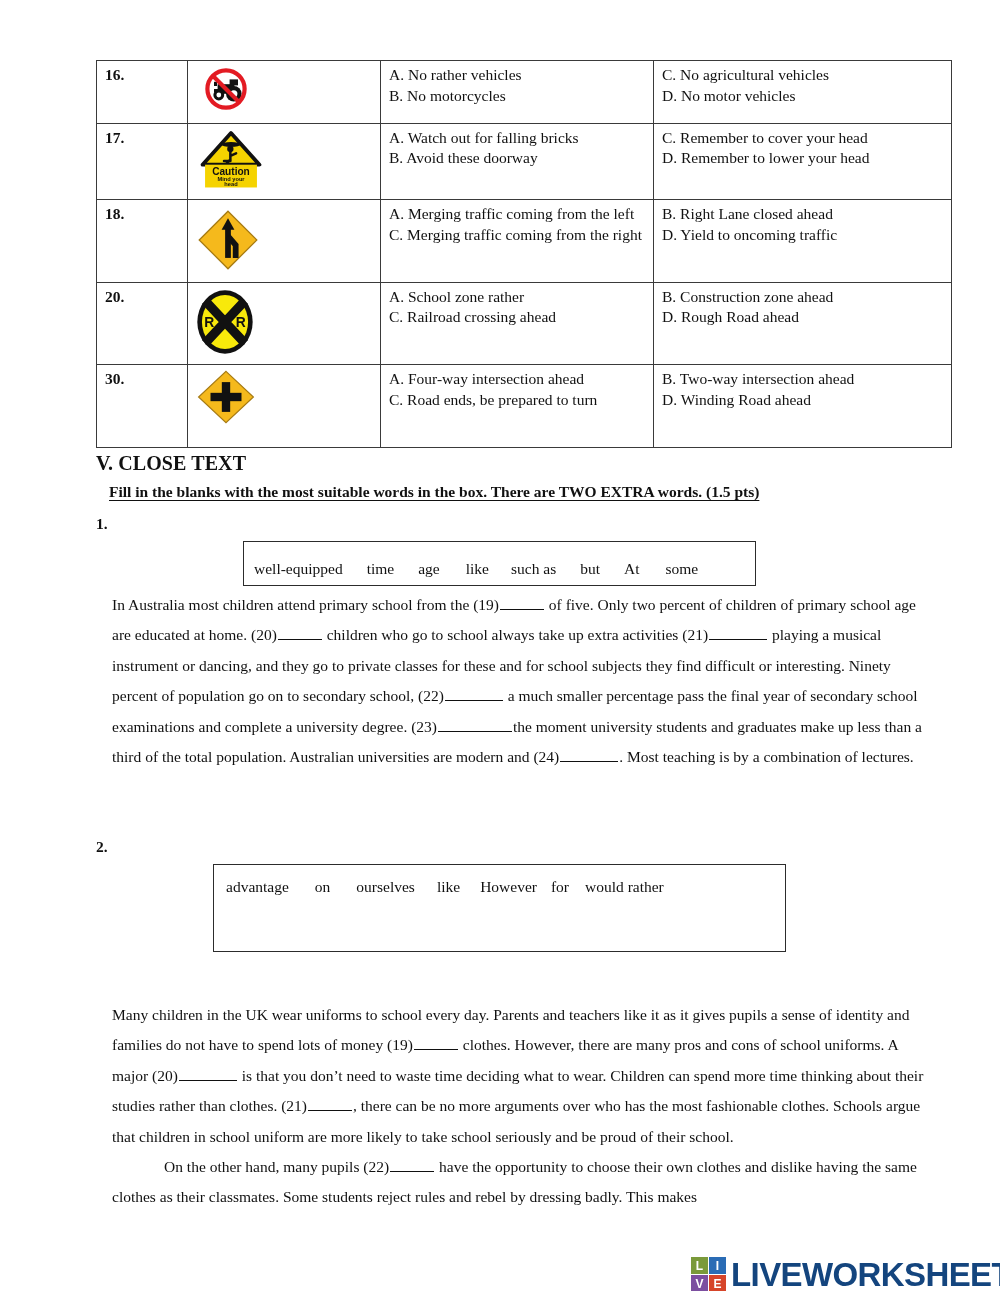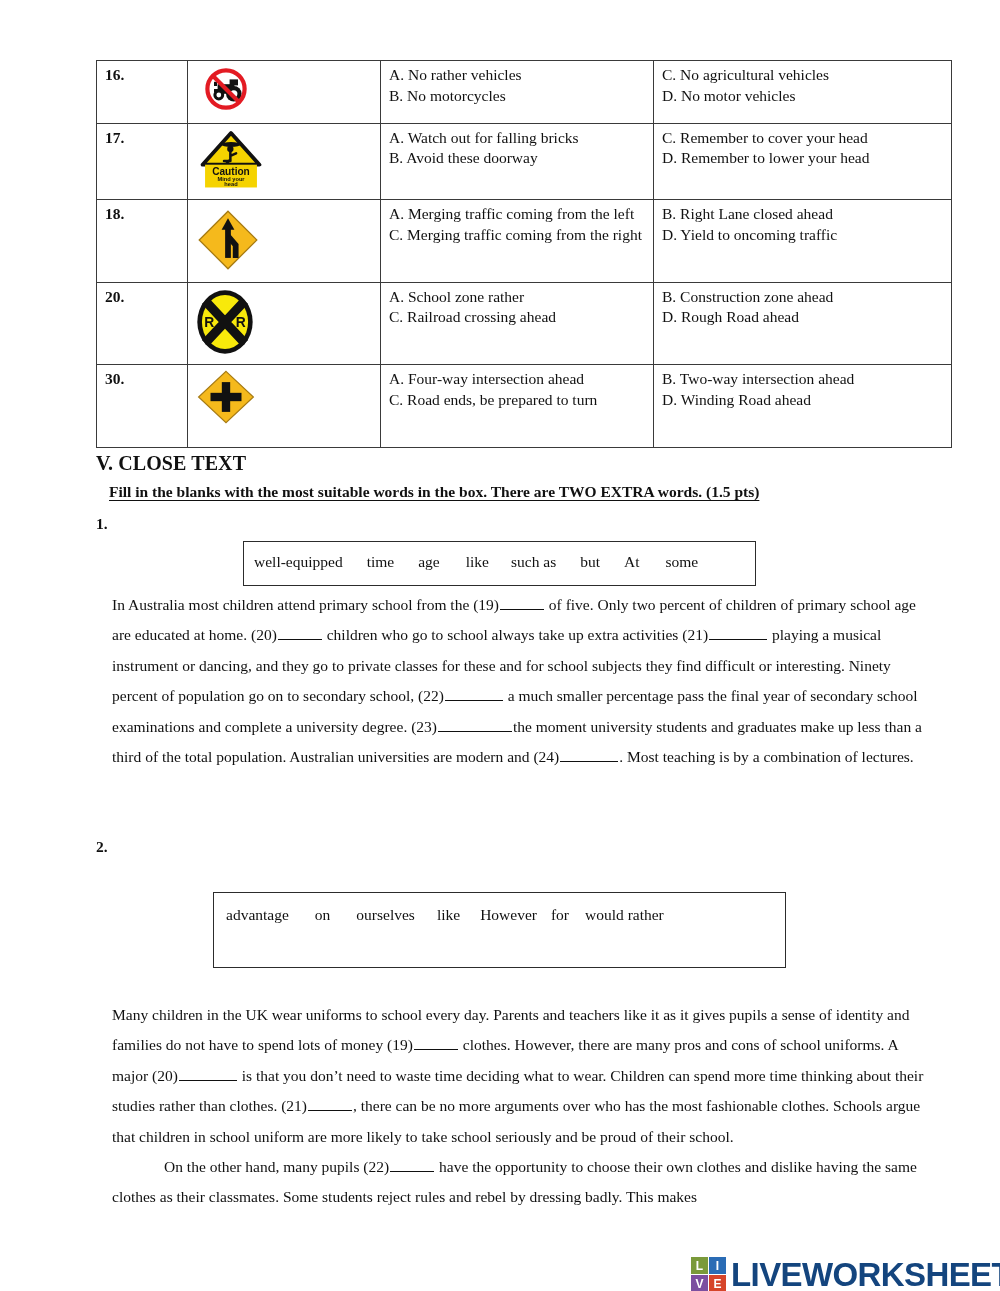--- a/index.html
+++ b/index.html
@@ -97,27 +97,27 @@
     border: 1px solid #2c2c2c;
     box-sizing: border-box;
     font-size: 15.5px;
     background: #fff;
   }
   .wordbox-1 {
     left: 243px;
     top: 541px;
     width: 513px;
     height: 45px;
-    padding: 5px 10px 0 10px;
+    padding: 12px 10px 0 10px;
   }
   .wordbox-2 {
     left: 213px;
-    top: 892px;
+    top: 864px;
     width: 573px;
-    height: 76px;
+    height: 88px;
     padding: 7px 10px 0 12px;
   }
   .wb-line { white-space: nowrap; line-height: 1.95; }
   .wb-w { display: inline-block; }
 
   
   .passage {
     position: absolute;
     left: 112px;
     width: 812px;

